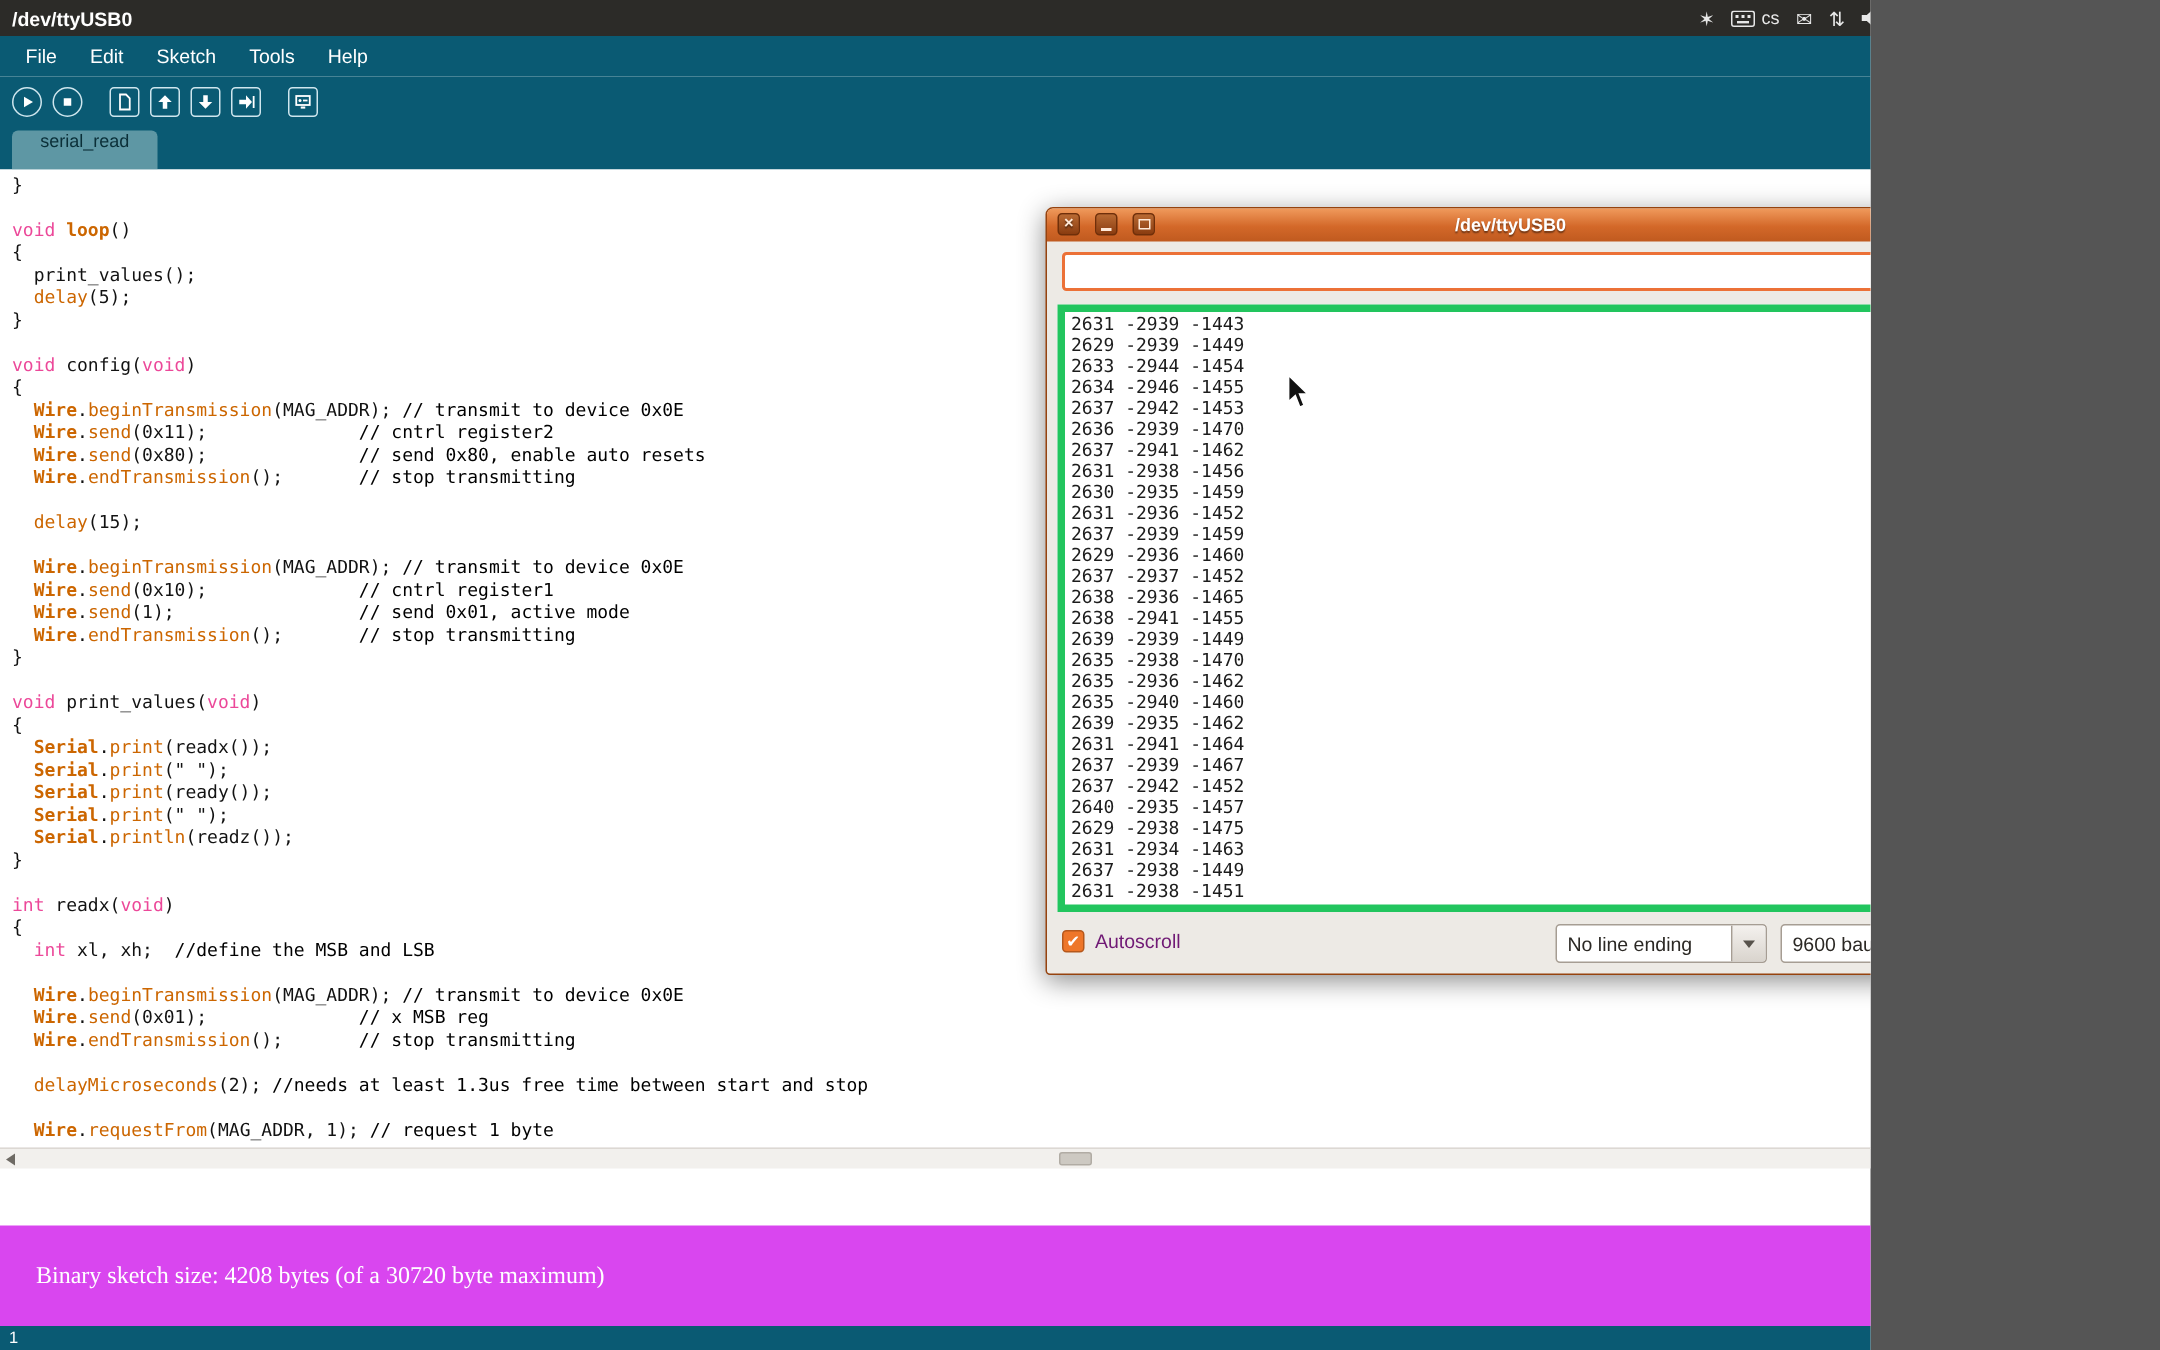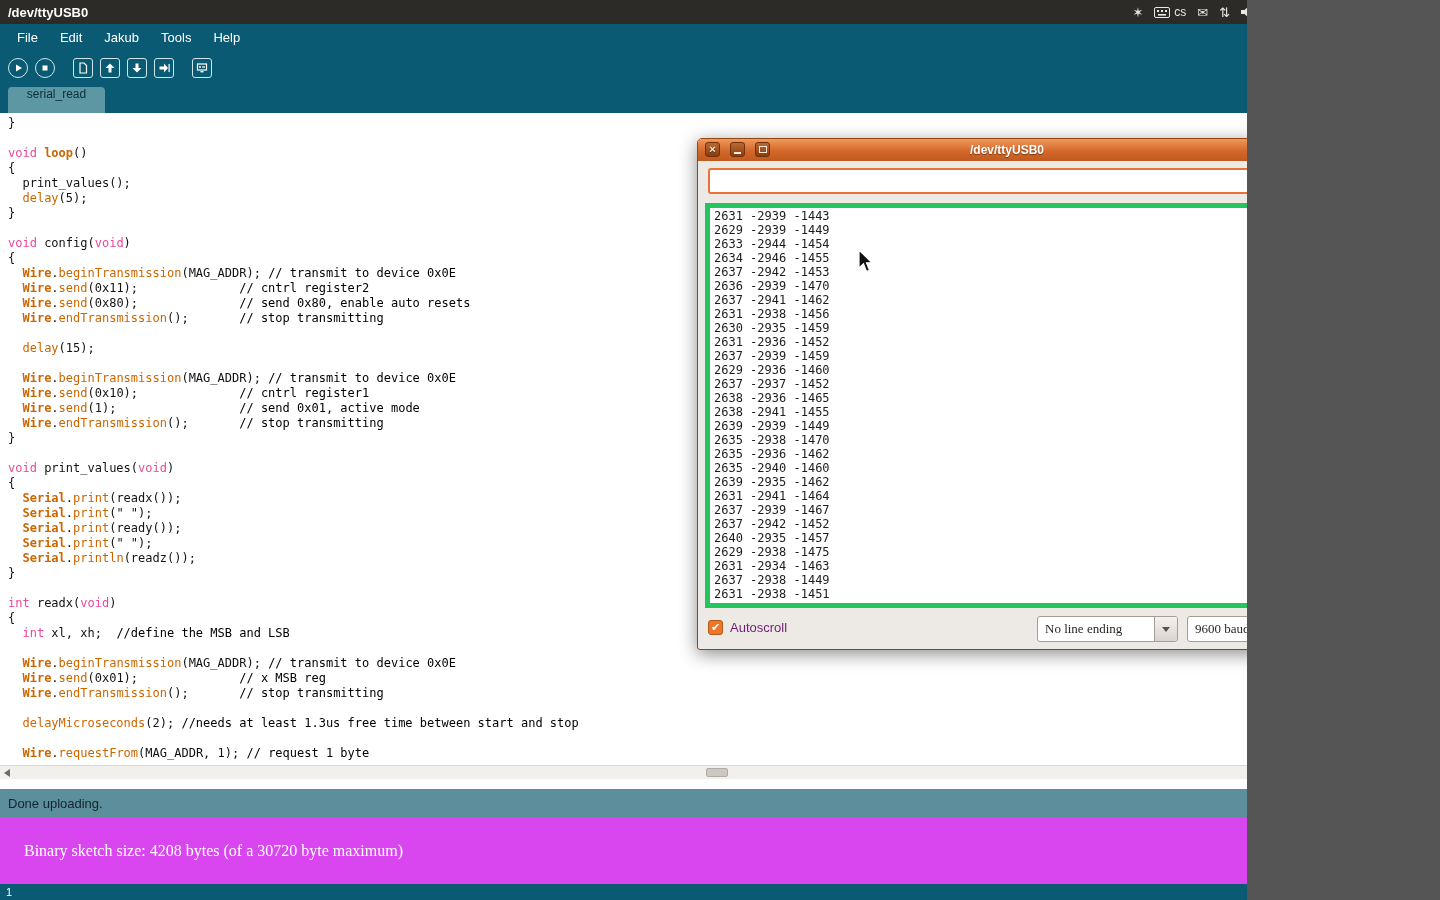--- a/index.html
+++ b/index.html
@@ -95,21 +95,21 @@
   .sm-vhandle{position:absolute;left:1px;width:9px;top:336px;height:55px;background:#cdc7bf;
               border:1px solid #a39c92;border-radius:2px;box-sizing:border-box;}
 
   .sm-checkbox{position:absolute;left:10px;top:481px;width:15px;height:15px;background:#ee7629;
                border:1px solid #b5581c;border-radius:3px;display:flex;align-items:center;
                justify-content:center;color:#fff;font-size:11px;box-sizing:border-box;}
   .sm-checkbox::after{content:"\2714";}
   .sm-autoscroll-label{position:absolute;left:32px;top:481px;font-size:13px;color:#701a75;}
   .dd{position:absolute;top:477px;height:26px;box-sizing:border-box;border:1px solid #a69d93;
       border-radius:3px;background:#fff;display:flex;overflow:hidden;}
-  .dd-text{flex:1;display:flex;align-items:center;padding-left:7px;font-size:13px;color:#2b2824;font-family:Liberation Serif, serif;}
+  .dd-text{flex:1;display:flex;align-items:center;padding-left:7px;font-size:13px;color:#2b2824;}
   .dd-btn{width:22px;background:linear-gradient(#f4f1ee,#d9d4cd);border-left:1px solid #a69d93;
           display:flex;align-items:center;justify-content:center;}
   .dd-arrow{width:0;height:0;border-left:4px solid transparent;border-right:4px solid transparent;
             border-top:5px solid #57524b;}
   .dd-lineending{left:339px;width:141px;}
   .dd-baud{left:489px;width:123px;}
 
   .cursor{position:absolute;left:858px;top:250px;pointer-events:none;}
 </style>
 </head>
@@ -146,21 +146,21 @@
           </svg>
         <span>Jakub Kakona</span>
       </span>
       <span class="tp-ico" style="font-size:15px;">⚙</span>
     </div>
   </div>
 
   <div class="menubar">
       <span class="menu-item">File</span>
       <span class="menu-item">Edit</span>
-      <span class="menu-item">Jakub</span>
+      <span class="menu-item">Sketch</span>
       <span class="menu-item">Tools</span>
       <span class="menu-item">Help</span>
     </div>
 
   <div class="toolbar">
     <button class="tb-btn round">
       <svg width="12" height="12" viewBox="0 0 12 12">
           <polygon points="4,2.5 10,6 4,9.5" fill="#fff"></polygon>
         </svg>
     </button>
@@ -221,23 +221,20 @@
     <div class="sb-handle" style="left:2px;width:11px;top:112px;height:165px;"></div>
     <div class="arr arr-down" style="left:4px;top:638px;"></div>
   </div>
 
   <div class="hscroll">
     <div class="arr arr-left" style="left:4px;top:3px;"></div>
     <div class="sb-handle" style="left:706px;top:2px;width:22px;height:9px;"></div>
     <div class="arr arr-right" style="left:1412px;top:3px;"></div>
   </div>
 
-  <div class="statusbar">
-    <span>Done uploading.</span>
-  </div>
   <div class="console">
     <span>Binary sketch size: 4208 bytes (of a 30720 byte maximum)</span>
   </div>
   <div class="footer">
     <span>1</span>
   </div>
 
   <div class="sm-window">
     <div class="sm-titlebar">
       <div class="sm-controls">

